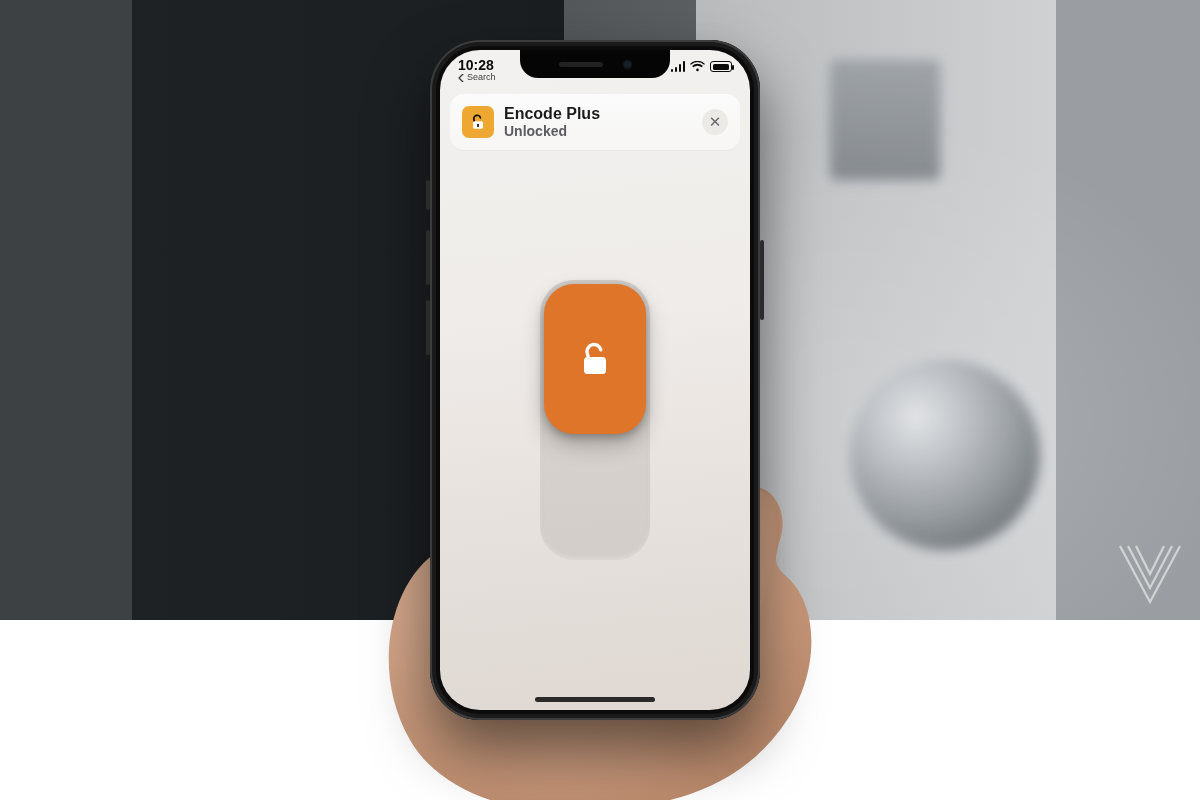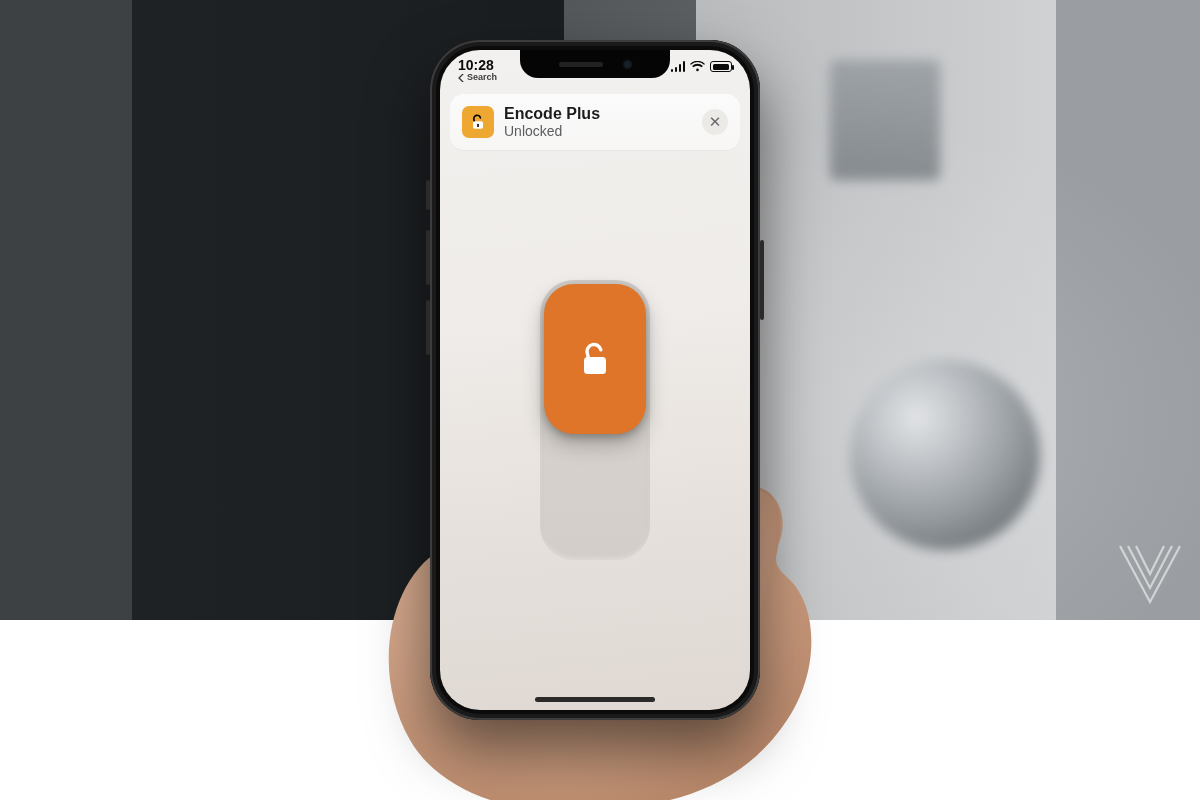--- a/index.html
+++ b/index.html
@@ -83,21 +83,21 @@
   .notch .cam { width:9px; height:9px; background:#17202a; border-radius:50%; box-shadow: inset 0 0 2px #000, 0 0 0 1px #0a0a0a; }
 
   
   .status-bar {
     position:absolute; top:0; left:0; right:0; height:40px;
     display:flex; align-items:flex-start; justify-content:space-between;
     padding: 8px 18px 0 18px; color:#0b0b0b; font-weight:600; font-size:14px;
     z-index:15;
   }
   .status-left { display:flex; flex-direction:column; gap:1px; line-height:1; }
-  .status-left .backlink { font-size:9px; font-weight:700; opacity:0.8; display:flex; align-items:center; gap:2px; }
+  .status-left .backlink { font-size:9px; font-weight:400; opacity:0.8; display:flex; align-items:center; gap:2px; }
   .status-right { display:flex; align-items:center; gap:5px; padding-top:3px; }
   .sig-bars { display:flex; align-items:flex-end; gap:1.5px; height:11px; }
   .sig-bars span { width:2.5px; background:#0b0b0b; border-radius:1px; }
   .sig-bars span:nth-child(1){height:25%;} .sig-bars span:nth-child(2){height:50%;}
   .sig-bars span:nth-child(3){height:75%;} .sig-bars span:nth-child(4){height:100%;}
   .battery { position:relative; width:22px; height:11px; border:1.2px solid #0b0b0b; border-radius:3px; }
   .battery::after { content:""; position:absolute; right:-3px; top:3px; width:2px; height:5px; background:#0b0b0b; border-radius:1px; }
   .battery .fill { position:absolute; left:1.5px; top:1.5px; bottom:1.5px; width:80%; background:#0b0b0b; border-radius:1.5px; }
 
   
@@ -110,21 +110,21 @@
     z-index:10;
   }
   .lock-badge {
     width:32px; height:32px; border-radius:7px;
     background: var(--accent-badge);
     display:flex; align-items:center; justify-content:center;
     flex-shrink:0;
   }
   .card-titles { margin-left:10px; line-height:1.15; flex:1; min-width:0; }
   .card-titles .title { font-size:16px; font-weight:700; color:#1c1c1e; }
-  .card-titles .subtitle { font-size:14px; font-weight:400; color:#5c5c60; }
+  .card-titles .subtitle { font-size:14px; font-weight:700; color:#5c5c60; }
   .close-btn {
     width:26px; height:26px; border-radius:50%;
     background:#eceae7; color:#6a6a6e; font-size:15px; line-height:26px; text-align:center;
     border:none; padding:0; cursor:pointer;
   }
 
   
   .toggle-track {
     position:absolute; left:50%; top:230px; transform:translateX(-50%);
     width:110px; height:280px; border-radius:34px;

